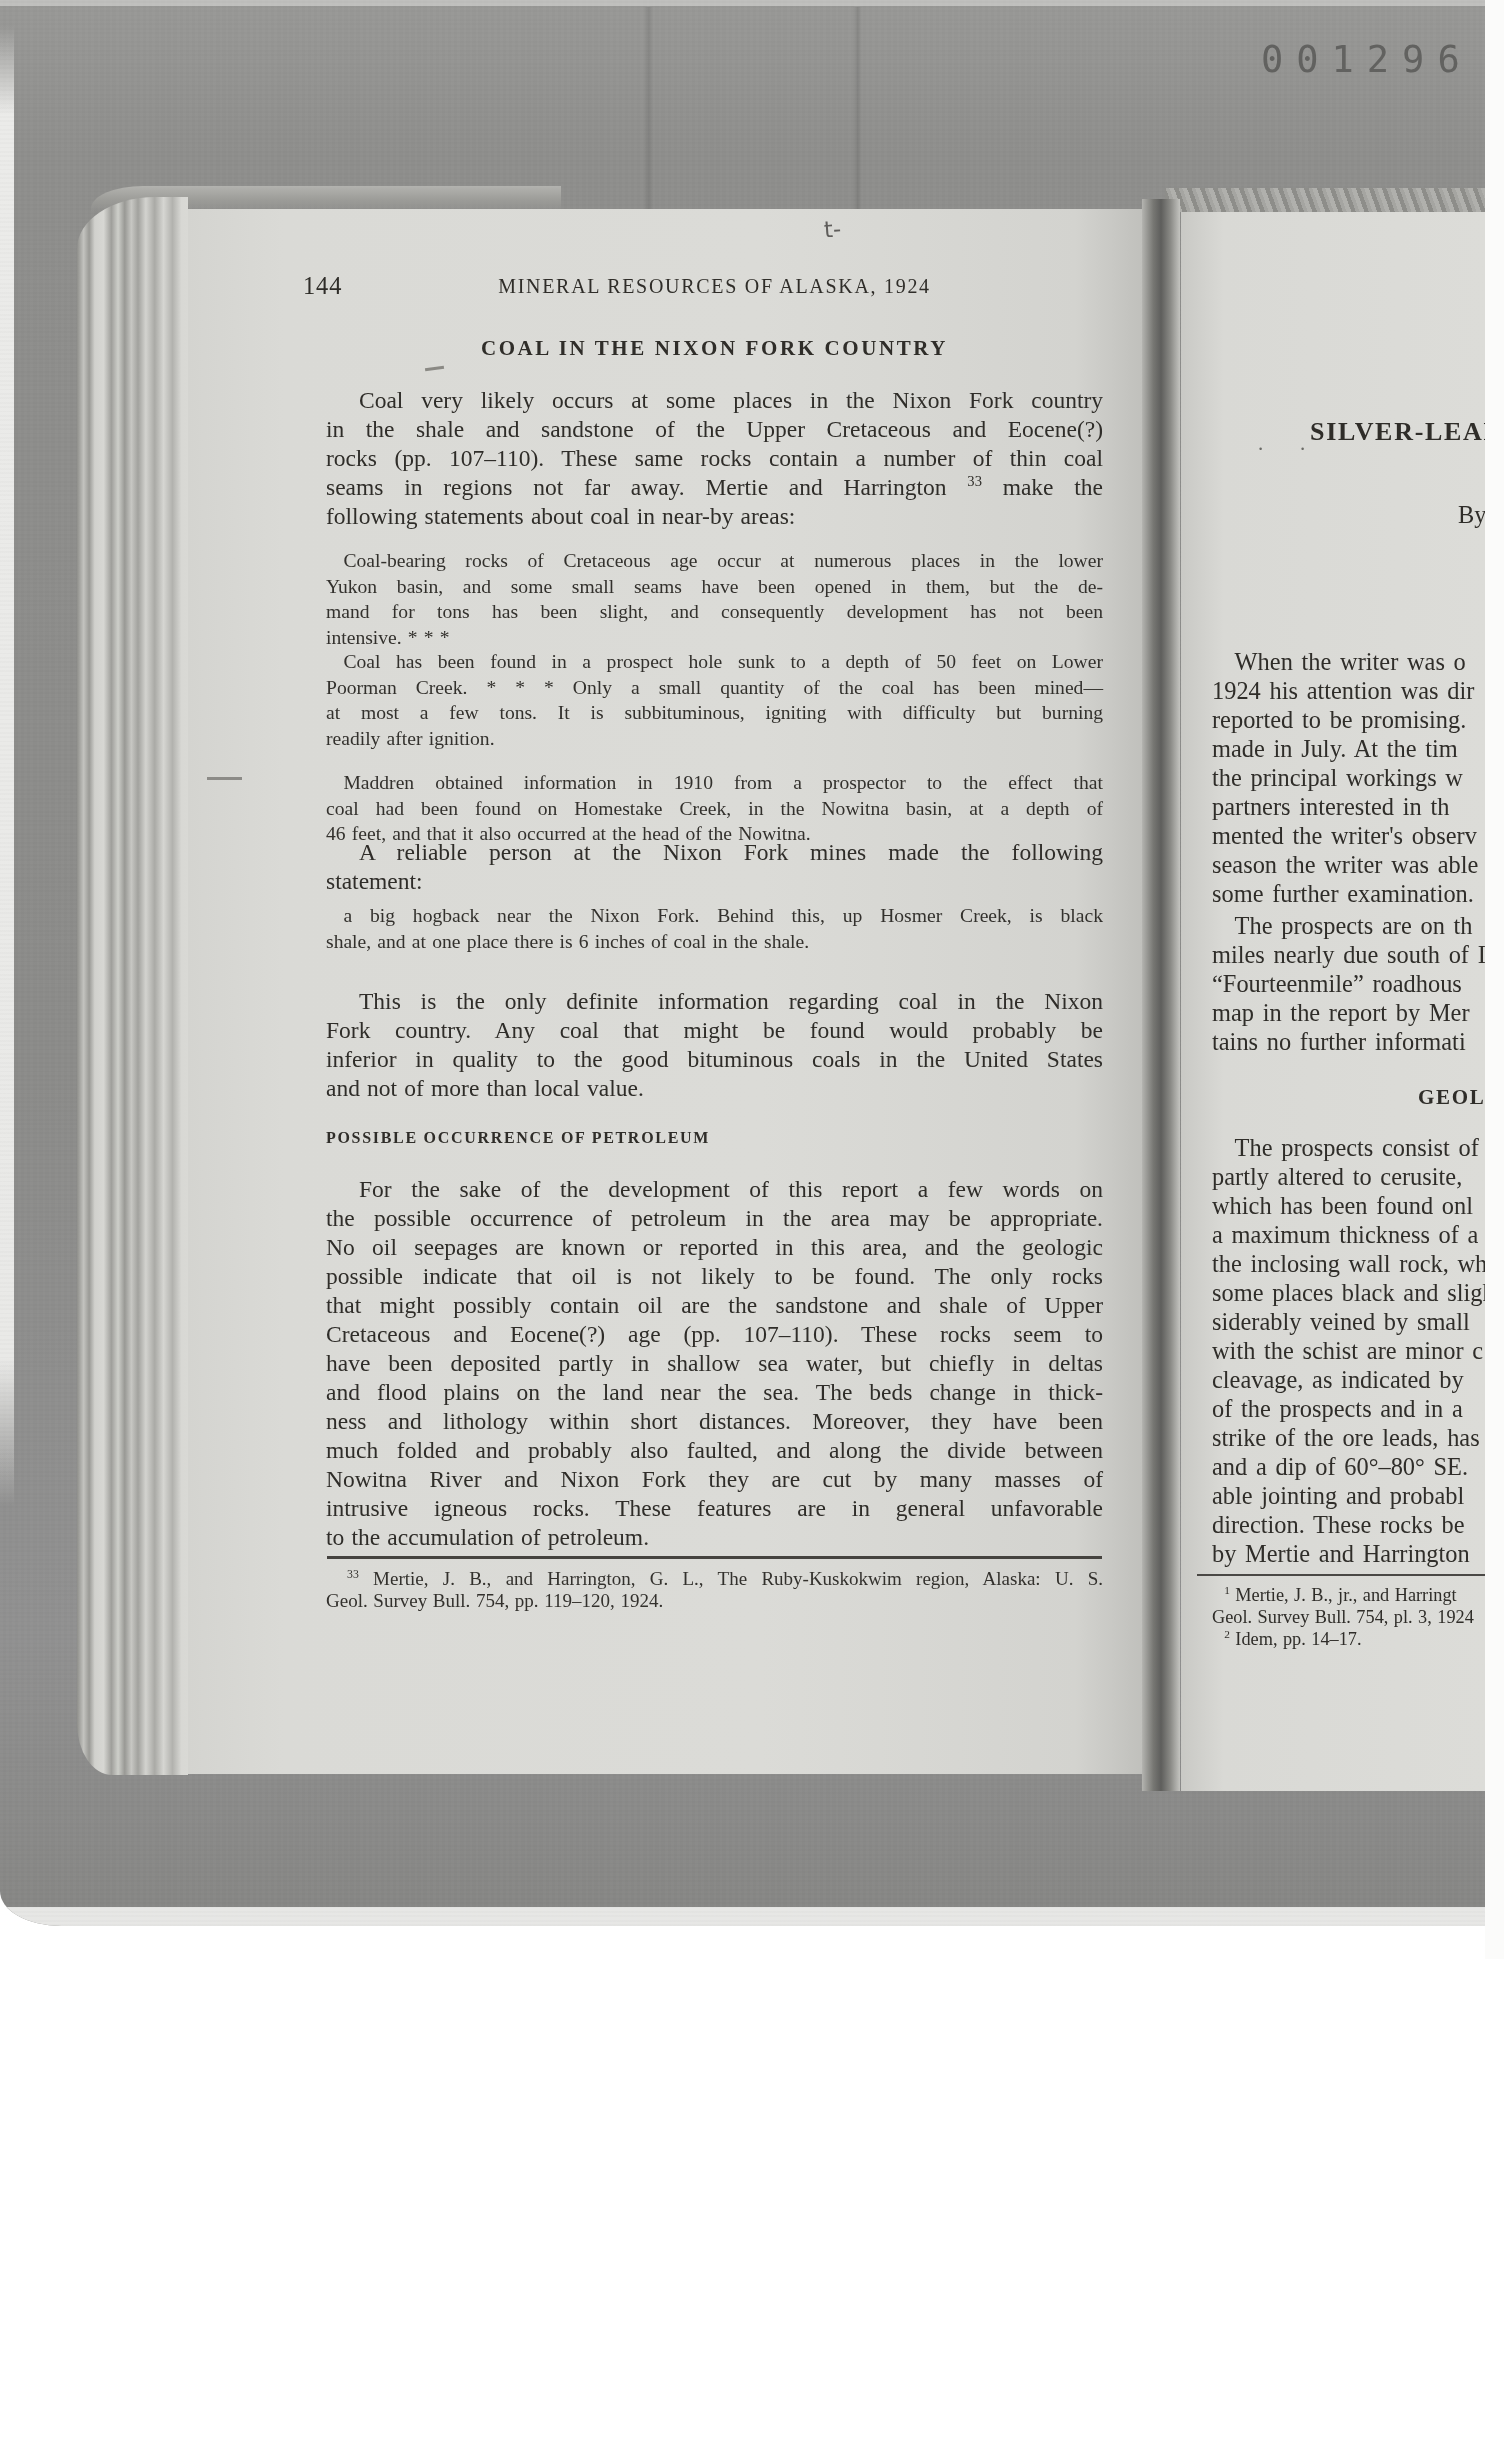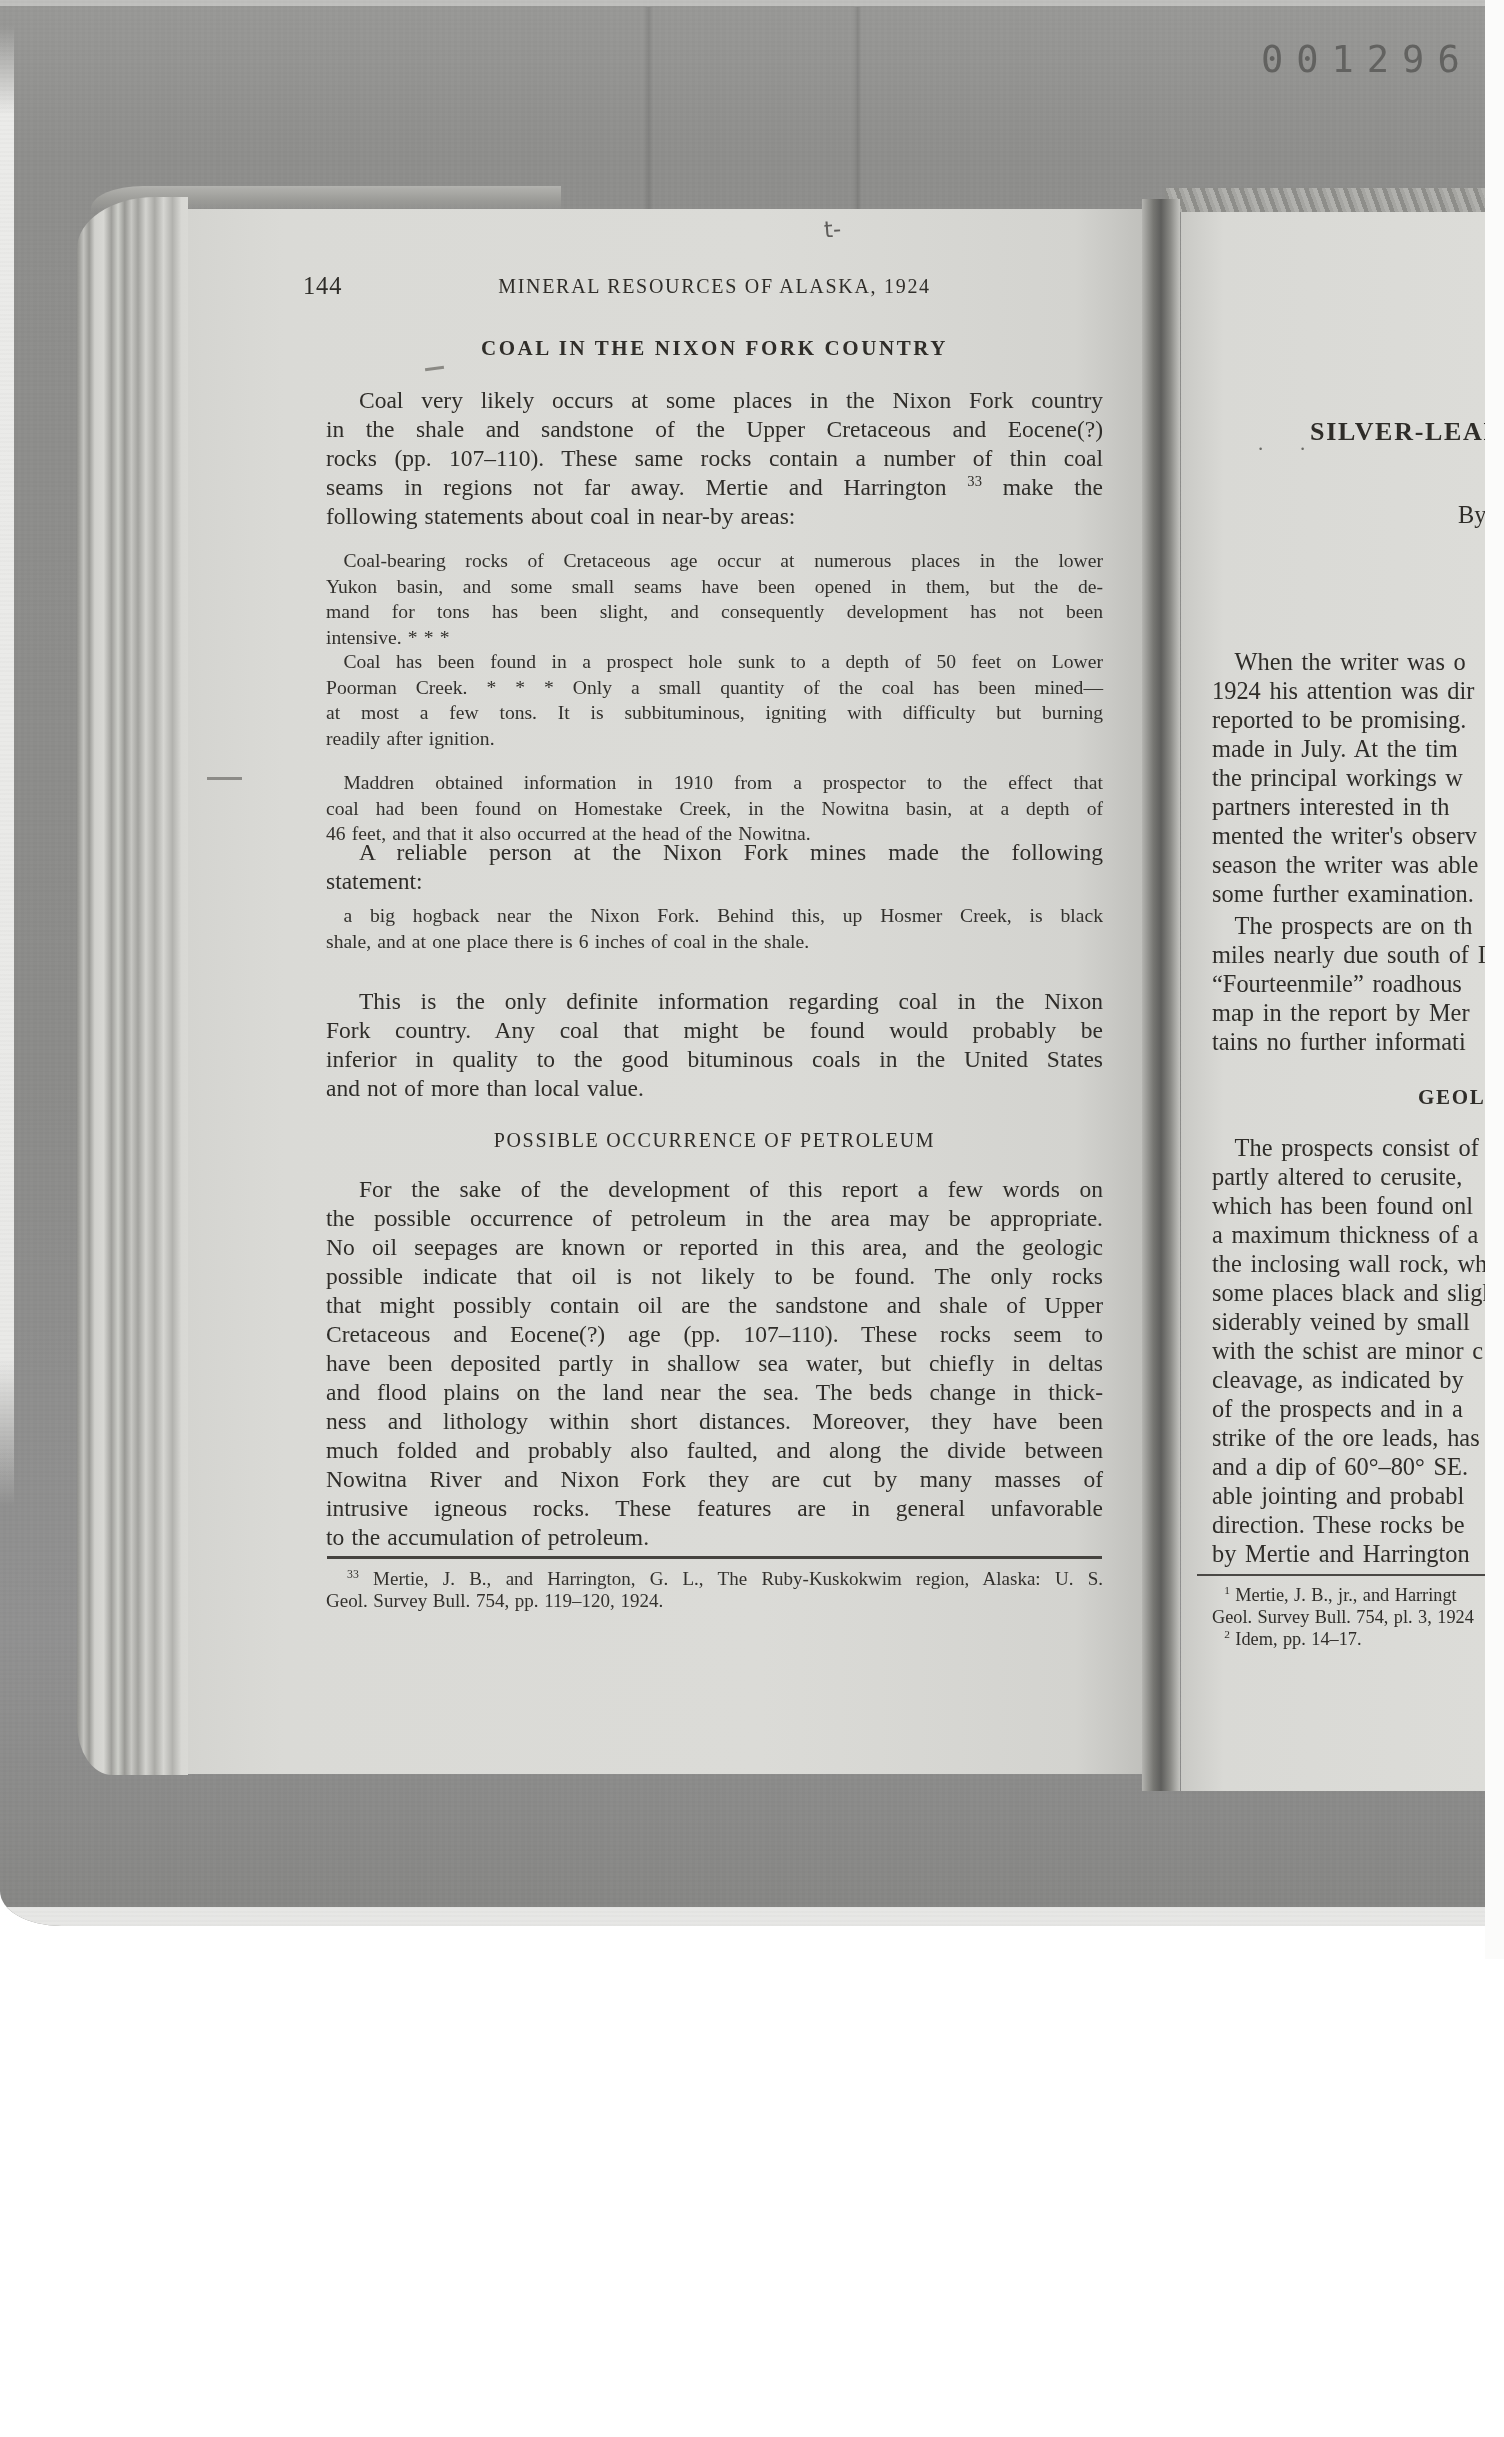--- a/index.html
+++ b/index.html
@@ -36,22 +36,22 @@
 
   
   .left-page{position:absolute;left:188px;top:209px;width:954px;height:1565px;overflow:hidden;
         background:linear-gradient(90deg,#d4d4d0 0%,#dadad6 10%,#dbdbd7 60%,#d3d3cf 93%,#c0c0bc 100%);
         color:#2f2d29;}
   .lp-header-num{position:absolute;left:115px;top:63px;font-size:24.4px;letter-spacing:0.9px;}
   .lp-header-title{position:absolute;left:138px;top:66px;width:777px;text-align:center;
         font-size:20px;letter-spacing:1.7px;white-space:nowrap;}
   .lp-h1{position:absolute;left:138px;top:127px;width:777px;text-align:center;
         font-weight:bold;font-size:21px;letter-spacing:2.6px;white-space:nowrap;}
-  .lp-h2{position:absolute;left:138px;top:920px;width:777px;text-align:center;
-        font-weight:normal;font-size:20px;letter-spacing:1.7px;white-space:nowrap;}
+  .lp-h2{position:absolute;left:138px;top:920px;width:777px;
+        font-weight:bold;font-size:16px;letter-spacing:1.7px;white-space:nowrap;}
 
   .tx{position:absolute;left:138px;width:777px;white-space:nowrap;}
   .tx div{text-align-last:justify;white-space:normal;}
   .tx div:last-child{text-align-last:left;}
   .main-tx{font-size:23.5px;line-height:29px;word-spacing:1.3px;}
   .main-tx div:first-child{text-indent:33px;}
   .small-tx{font-size:19.6px;line-height:25.6px;word-spacing:1.3px;color:#33312d;}
   .small-tx div:first-child{text-indent:17.4px;}
 
   .p-a{top:177px;} .q-1{top:339px;} .q-2{top:440px;} .q-3{top:561px;}

